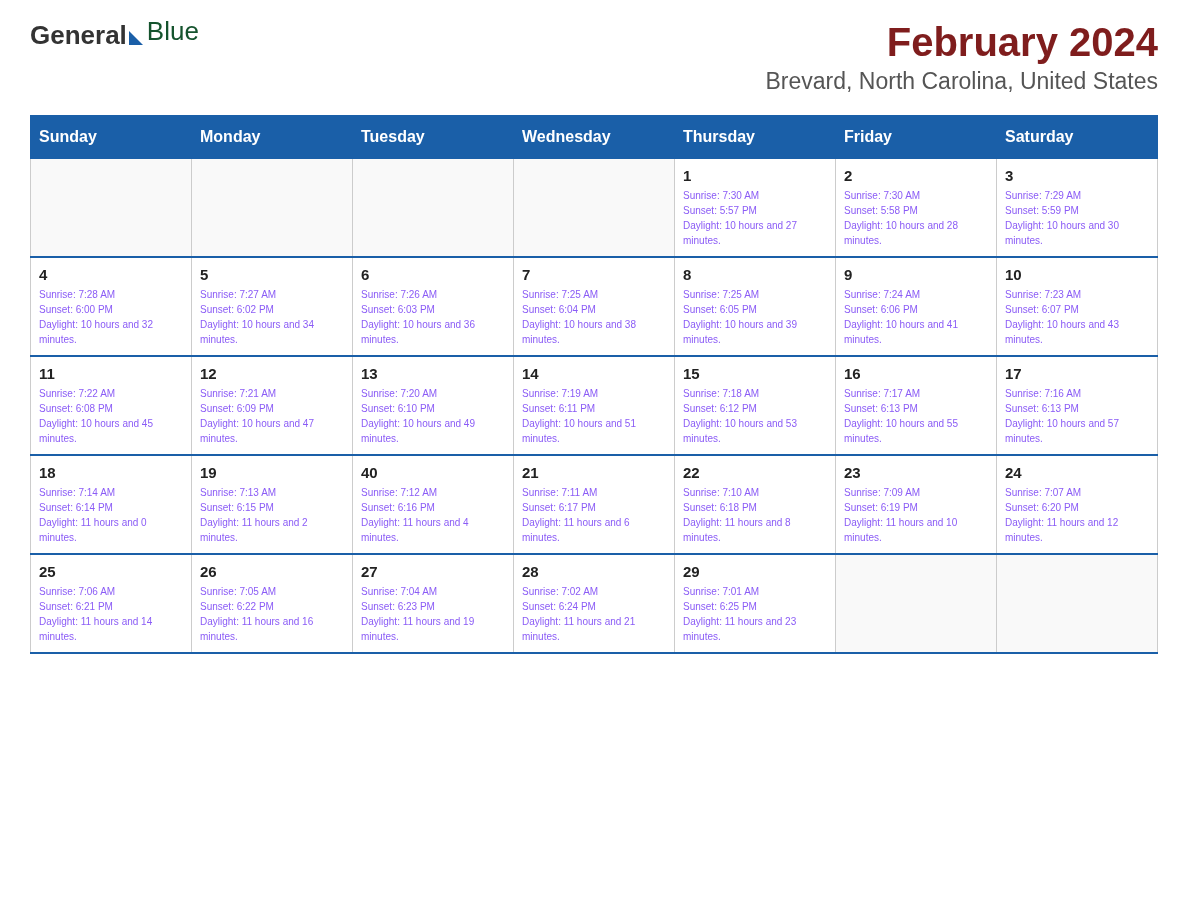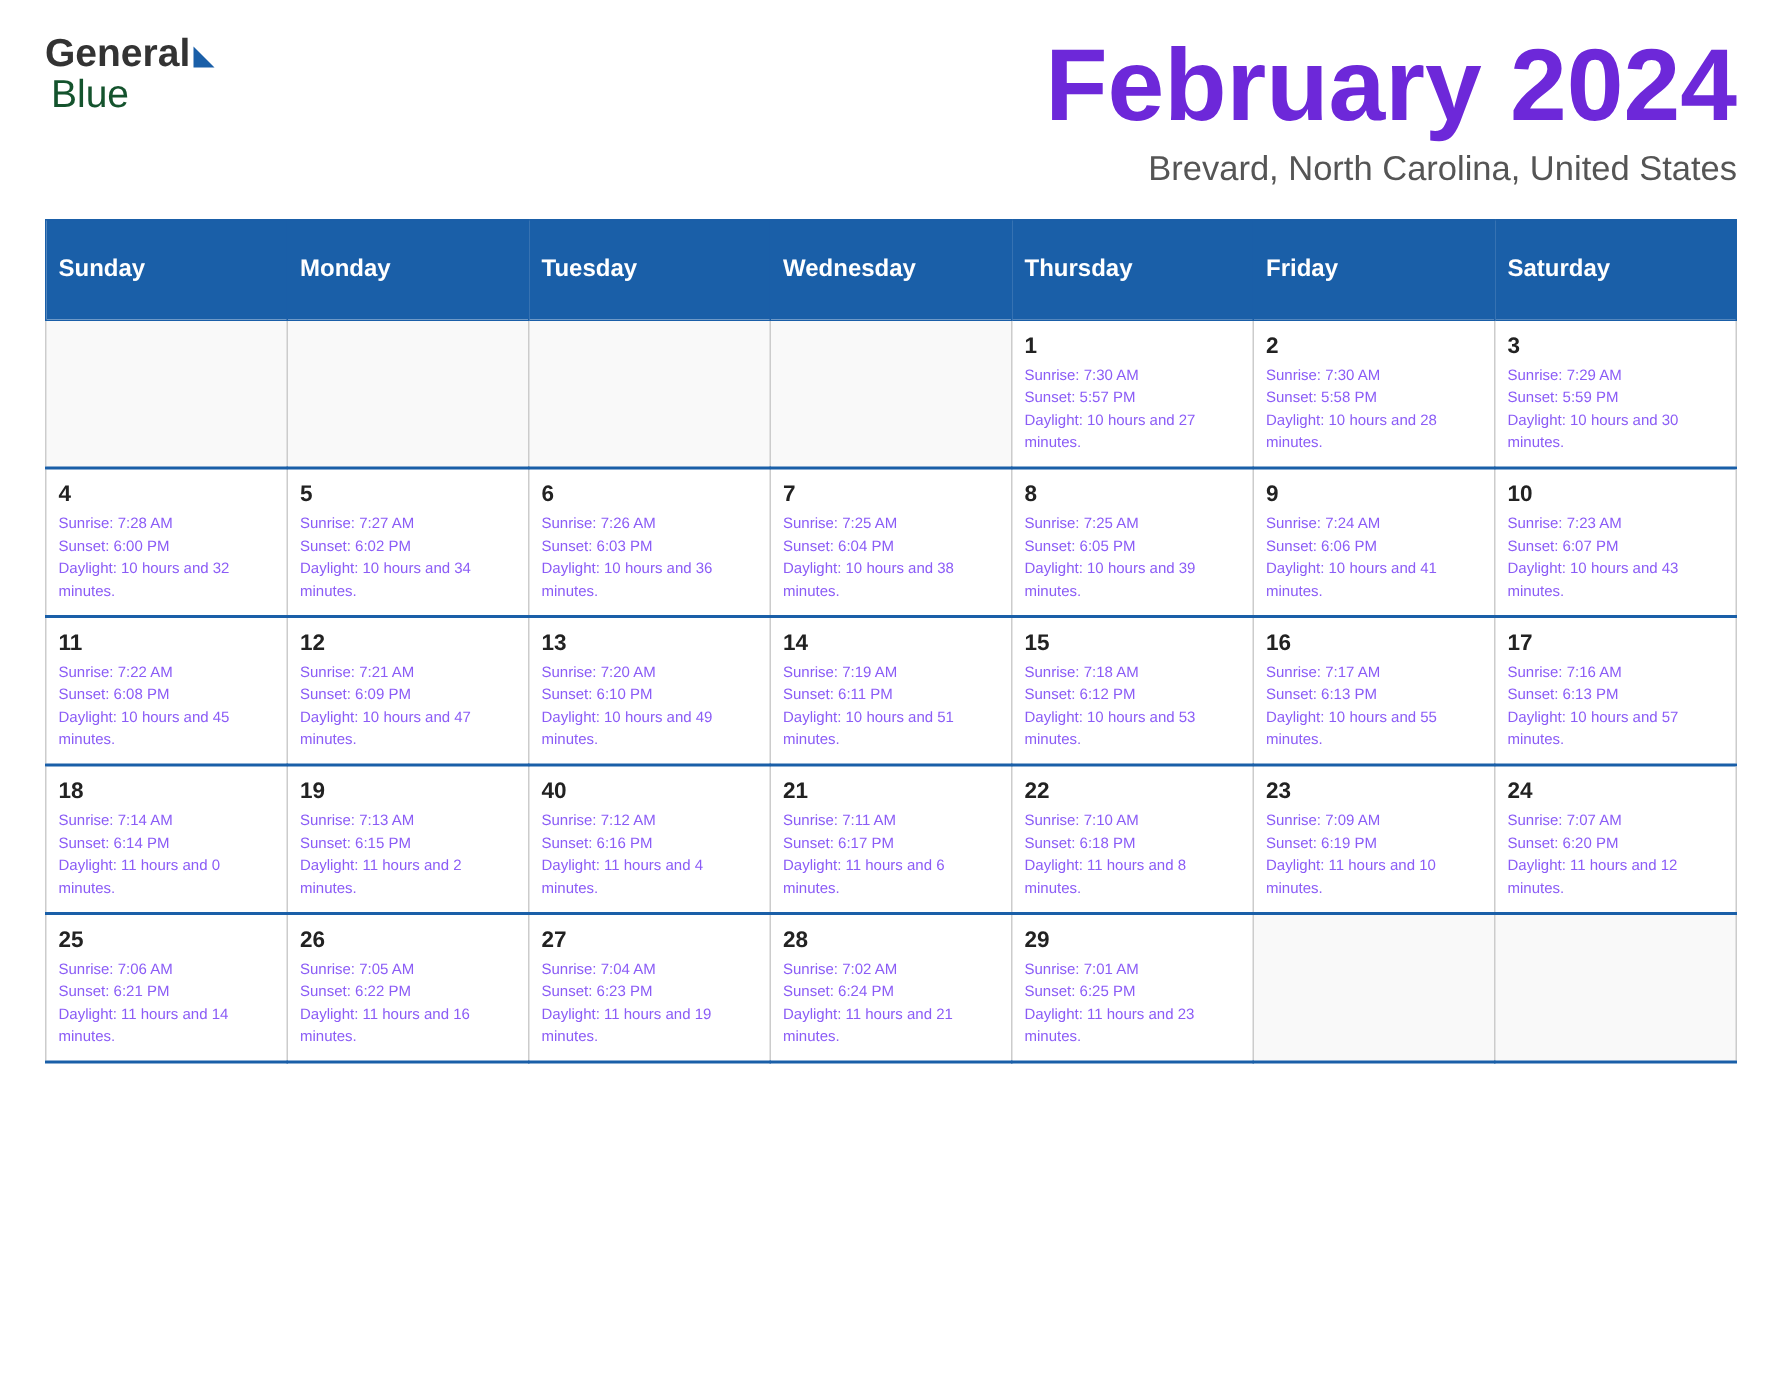--- a/index.html
+++ b/index.html
@@ -11,21 +11,21 @@
       padding: 20px 30px;
     }
     .header-area {
       display: flex;
       justify-content: space-between;
       align-items: flex-start;
       margin-bottom: 20px;
     }
     .logo {
       display: flex;
-      flex-direction: column;
+      flex-direction: row;
       align-items: flex-start;
     }
     .logo-text {
       display: flex;
       align-items: center;
     }
     .logo-general {
       font-size: 26px;
       font-weight: bold;
       color: #333;
@@ -43,40 +43,39 @@
       font-size: 26px;
       font-weight: normal;
       color: #14532d;
       margin-top: -4px;
       margin-left: 4px;
     }
     .title-area {
       text-align: right;
     }
     .month-title {
-      font-size: 68px;
+      font-size: 40px;
       font-weight: bold;
-      color: #6d28d9;
+      color: #7f1d1d;
       line-height: 1.1;
-      text-align: center;
     }
     .location-title {
       font-size: 23px;
       color: #555;
       margin-top: 4px;
     }
     table {
       width: 100%;
       border-collapse: collapse;
       border: 1px solid #999;
     }
     thead tr th {
       background-color: #1a5fa8;
       color: white;
-      padding: 24px 8px;
+      padding: 12px 8px;
       font-size: 16px;
       text-align: left;
       border: 1px solid #1a5fa8;
     }
     tbody tr td {
       vertical-align: top;
       padding: 8px 8px;
       border: 1px solid #ccc;
       width: 14.28%;
       min-height: 100px;

